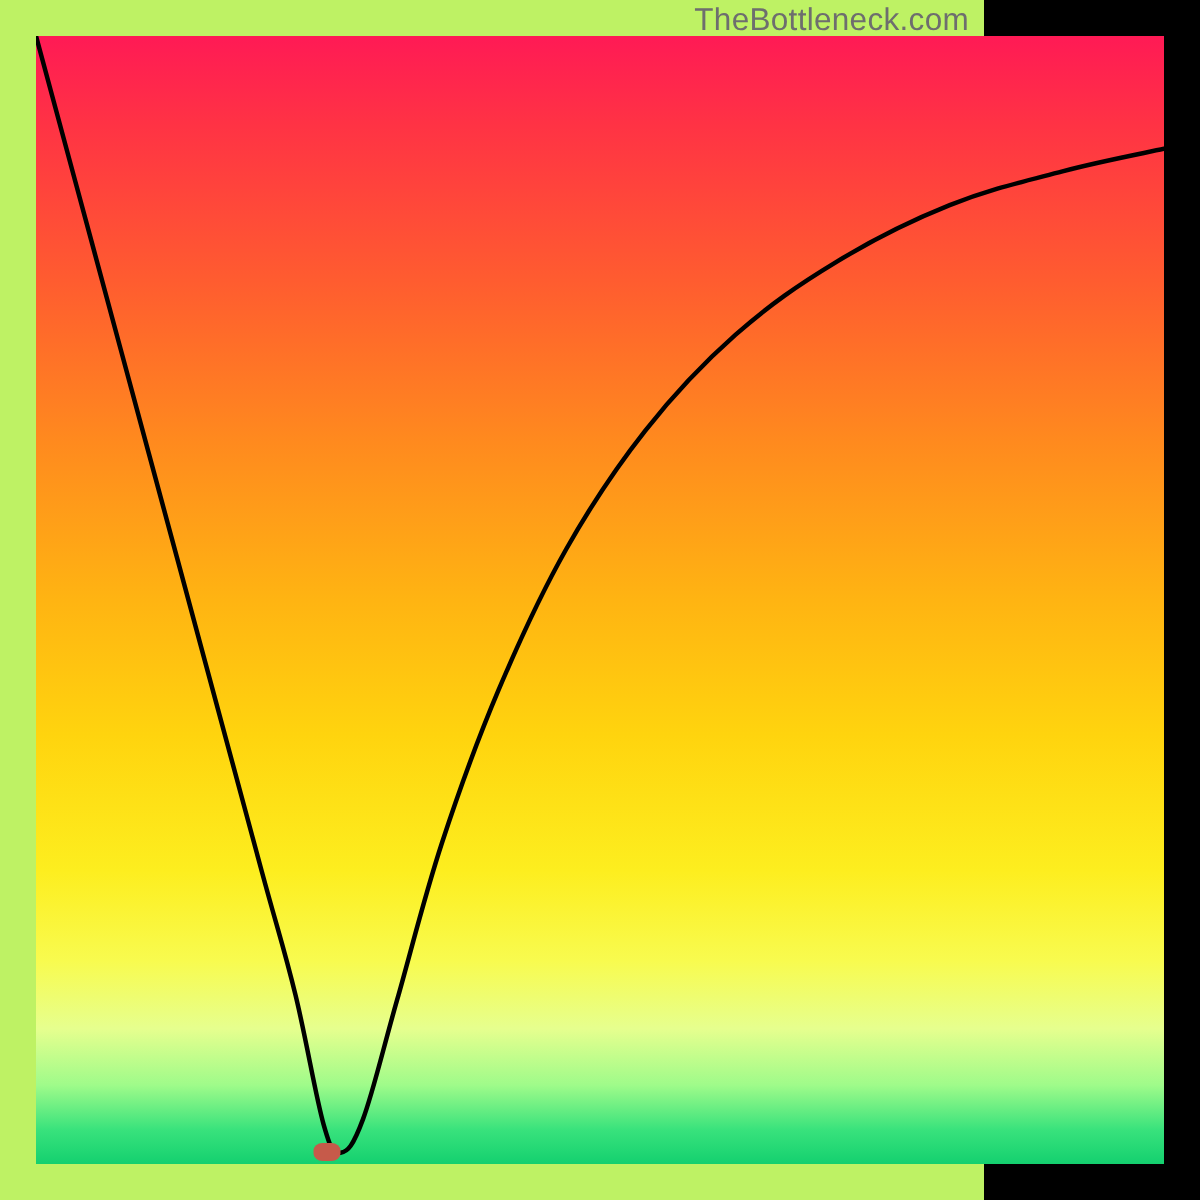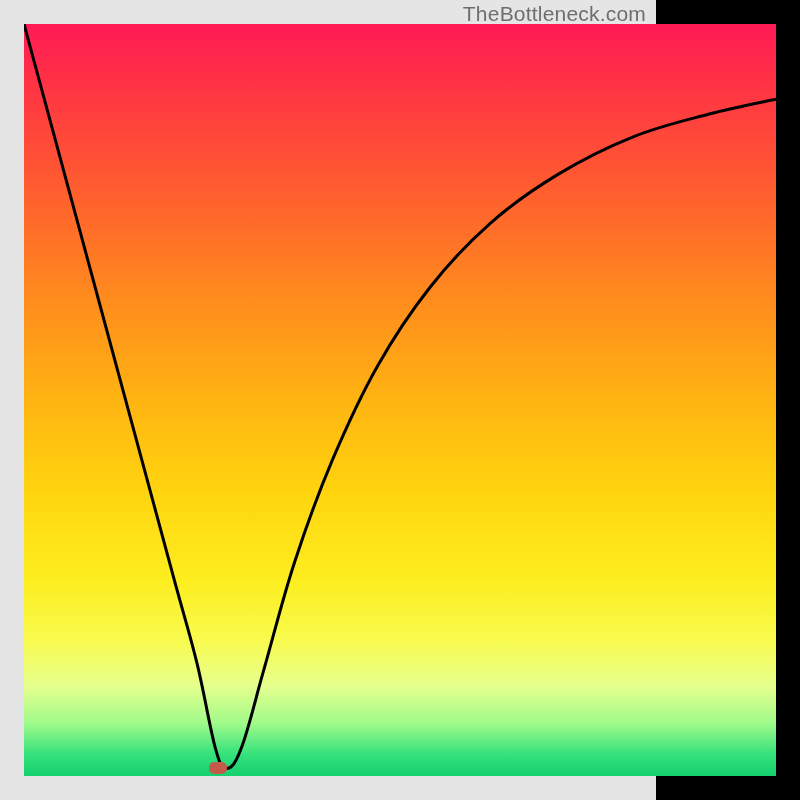--- a/index.html
+++ b/index.html
@@ -8,21 +8,21 @@
     width: 800px;
     height: 800px;
     overflow: hidden;
     background: #000;
     font-family: Arial, Helvetica, sans-serif;
   }
   .frame {
     position: relative;
     width: 656px;
     height: 800px;
-    background: #e5e5e5;
+    background: #bef264;
   }
   .plot {
     position: absolute;
     left: 24px;
     top: 24px;
     width: 752px;
     height: 752px;
     background: linear-gradient(to bottom,
       #ff1a55 0%,
       #ff3344 8%,

